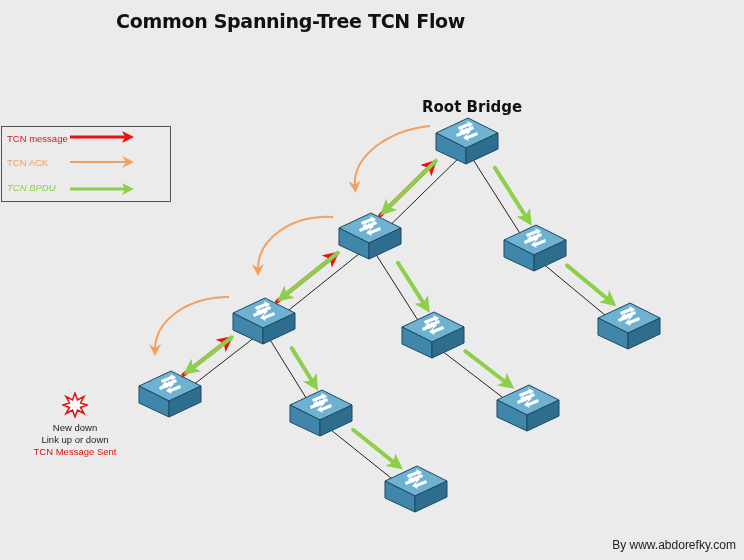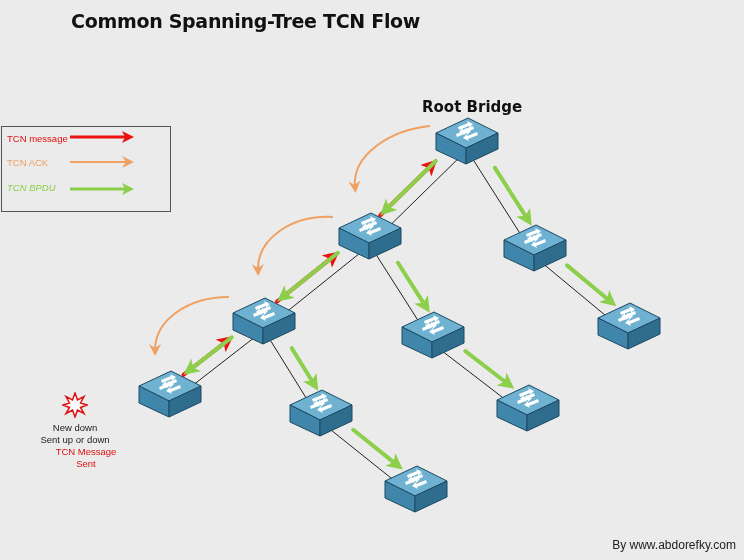--- a/index.html
+++ b/index.html
@@ -1,43 +1,43 @@
 <!DOCTYPE html>
 <html><head>
 <meta charset="utf-8">
 <style>
   html,body{margin:0;padding:0;}
   body{width:744px;height:560px;background:#ebebeb;position:relative;overflow:hidden;font-family:"DejaVu Sans","Liberation Sans",sans-serif;}
-  .title{position:absolute;left:0;width:744px;top:10px;text-align:left;padding-left:71px;box-sizing:border-box;font-family:"DejaVu Sans",sans-serif;font-weight:bold;font-size:19px;color:#111;letter-spacing:-0.3px;}
+  .title{position:absolute;left:0;width:744px;top:10px;text-align:left;padding-left:116px;box-sizing:border-box;font-family:"DejaVu Sans",sans-serif;font-weight:bold;font-size:19px;color:#111;letter-spacing:-0.3px;}
   .root-label{position:absolute;left:422px;top:98px;font-family:"DejaVu Sans",sans-serif;font-weight:bold;font-size:15px;color:#111;}
-  .legend{position:absolute;left:1px;top:126px;width:170px;height:86px;border:1px solid #555;background:#ebebeb;box-sizing:border-box;}
+  .legend{position:absolute;left:1px;top:126px;width:170px;height:76px;border:1px solid #555;background:#ebebeb;box-sizing:border-box;}
   .legend-row{position:absolute;left:5px;font-size:9.5px;font-family:"Liberation Sans",sans-serif;}
   .event{position:absolute;left:30px;top:392px;width:90px;text-align:center;font-family:"Liberation Sans",sans-serif;font-size:9.5px;color:#222;line-height:12px;}
-  .event .sent{color:#d11;margin-left:22px;}
+  .event .sent{color:#d11;}
   .credit{position:absolute;right:8px;bottom:8px;font-family:"Liberation Sans",sans-serif;font-size:12px;color:#222;}
   svg.diagram{position:absolute;left:0;top:0;}
 </style>
 </head>
 <body>
 
 <div class="title">Common Spanning-Tree TCN Flow</div>
 <div class="root-label">Root Bridge</div>
 
 <div class="legend">
   <div class="legend-row" style="top:6px;color:#e01010;">TCN message</div>
   <div class="legend-row" style="top:30px;color:#f0a060;">TCN ACK</div>
   <div class="legend-row" style="top:55px;color:#8ccf4a;font-style:italic;">TCN BPDU</div>
 </div>
 
 <div class="event">
   <svg width="26" height="26" viewBox="0 0 26 26" style="display:block;margin:0 auto 4px;">
     <polygon points="13,1 15.5,8 22,4.5 18.5,11 25,13 18.5,15.5 22,21.5 15.5,18 13,25 10.5,18 4,21.5 7.5,15.5 1,13 7.5,11 4,4.5 10.5,8" fill="#fff" stroke="#e01010" stroke-width="1.5"></polygon>
   </svg>
   <div>New down</div>
-  <div>Sent up or down</div>
+  <div>Link up or down</div>
   <div class="sent">TCN Message Sent</div>
 </div>
 
 <div class="credit">By www.abdorefky.com</div>
 
 <svg class="diagram" width="744" height="560">
   <defs>
     <marker id="mRed" markerWidth="4" markerHeight="4" refX="2" refY="2" orient="auto" markerUnits="strokeWidth">
         <path d="M0,0 L4,2 L0,4 L1,2 Z" fill="#ee1111"></path>
       </marker>

